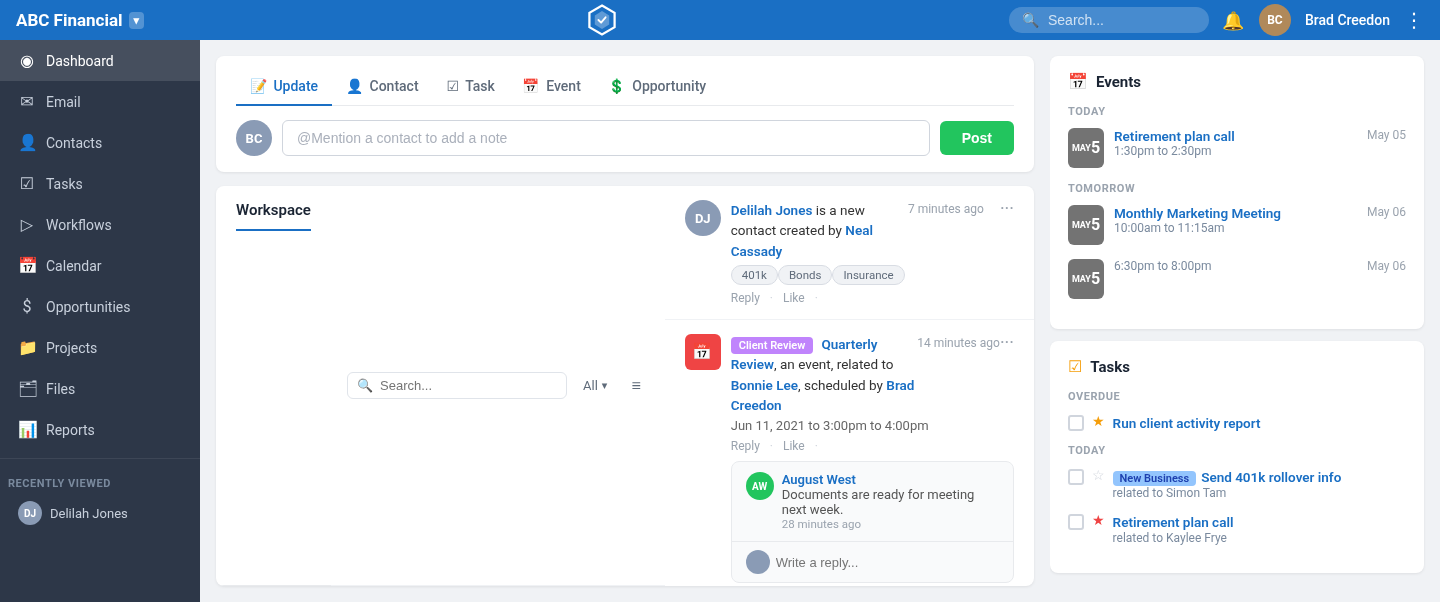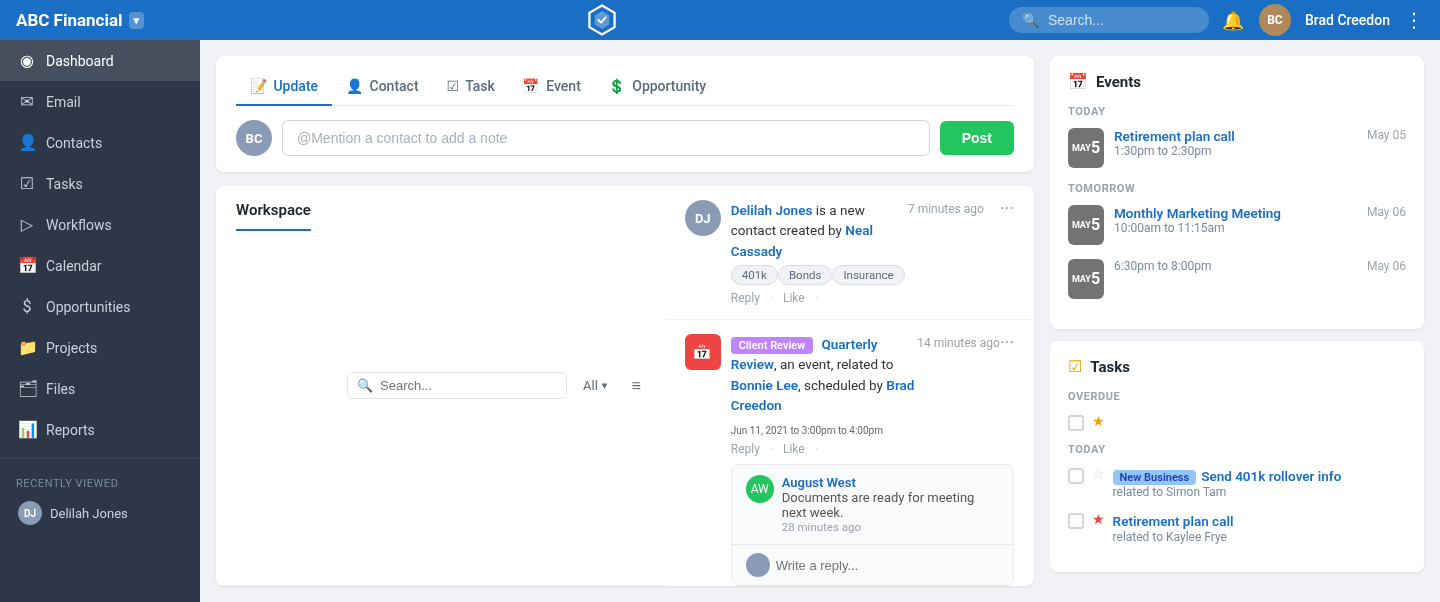--- a/index.html
+++ b/index.html
@@ -44,21 +44,21 @@
     
     .sidebar {
       width: 200px; background: #2d3748; flex-shrink: 0; display: flex; flex-direction: column; overflow-y: auto;
     }
     .sidebar-item {
       display: flex; align-items: center; gap: 10px; padding: 11px 18px; color: #c8d0dc; font-size: 14px; cursor: pointer; transition: background 0.15s;
     }
     .sidebar-item.active { background: rgba(255,255,255,0.12); color: #fff; }
     .sidebar-icon { font-size: 16px; width: 18px; text-align: center; }
     .sidebar-divider { border: none; border-top: 1px solid rgba(255,255,255,0.08); margin: 8px 0; }
-    .sidebar-section-label { padding: 10px 16px 4px; color: #7a8a9e; font-size: 11px; font-weight: 400; text-transform: uppercase; letter-spacing: 0.05em; }
+    .sidebar-section-label { padding: 10px 8px 4px; color: #7a8a9e; font-size: 11px; font-weight: 700; text-transform: uppercase; letter-spacing: 0.05em; }
     .sidebar-recent-item { display: flex; align-items: center; gap: 8px; padding: 7px 18px; color: #c8d0dc; font-size: 13px; cursor: pointer; }
     .sidebar-recent-avatar { width: 24px; height: 24px; border-radius: 50%; background: #8a9bb5; flex-shrink: 0; display: flex; align-items: center; justify-content: center; font-size: 10px; font-weight: 700; color: #fff; overflow: hidden; }
 
     
     .main-content { flex: 1; overflow-y: auto; padding: 16px; display: flex; flex-direction: column; gap: 0; }
 
     
     .post-card {
       background: #fff; border-radius: 8px; padding: 16px 20px; margin-bottom: 14px; box-shadow: 0 1px 3px rgba(0,0,0,0.08);
     }
@@ -94,25 +94,25 @@
     .feed-content { flex: 1; }
     .feed-text { font-size: 13.5px; color: #333; line-height: 1.5; }
     .feed-text a { color: #1a6fc4; text-decoration: none; font-weight: 600; }
     .feed-time { font-size: 12px; color: #9aa3ae; white-space: nowrap; }
     .feed-meta { display: flex; align-items: center; margin-top: 4px; }
     .feed-tag { background: #f0f2f5; border: 1px solid #d8dce3; border-radius: 12px; padding: 2px 10px; font-size: 11.5px; color: #5f6b7a; }
     .feed-actions { margin-top: 6px; display: flex; gap: 10px; }
     .feed-action { font-size: 12px; color: #9aa3ae; cursor: pointer; }
     .feed-more { color: #9aa3ae; cursor: pointer; font-size: 18px; line-height: 1; }
     .feed-header-row { display: flex; justify-content: space-between; align-items: flex-start; width: 100%; }
-    .feed-date { font-size: 10px; color: #666; margin-top: 10px; }
+    .feed-date { font-size: 13px; color: #666; margin-top: 3px; }
     .badge-label { background: #c084fc; color: #fff; border-radius: 4px; padding: 2px 8px; font-size: 11px; font-weight: 600; margin-right: 8px; }
     .feed-nested { margin: 8px 0 0 0; background: #f9fafb; border-radius: 8px; border: 1px solid #e8eaed; overflow: hidden; }
     .feed-nested-item { display: flex; align-items: flex-start; gap: 8px; padding: 10px 14px; border-bottom: 1px solid #e8eaed; }
-    .feed-nested-avatar { width: 28px; height: 28px; border-radius: 50%; background: #22c55e; display: flex; align-items: center; justify-content: center; font-size: 12px; font-weight: 400; color: #fff; flex-shrink: 0; }
+    .feed-nested-avatar { width: 28px; height: 28px; border-radius: 50%; background: #22c55e; display: flex; align-items: center; justify-content: center; font-size: 10px; font-weight: 700; color: #fff; flex-shrink: 0; }
     .feed-nested-content .name { font-size: 13px; font-weight: 600; color: #1a6fc4; }
     .feed-nested-content .msg { font-size: 13px; color: #555; }
     .feed-nested-content .time { font-size: 11.5px; color: #9aa3ae; }
     .feed-nested-reply { display: flex; align-items: center; gap: 6px; padding: 8px 14px; }
     .feed-nested-reply-avatar { width: 24px; height: 24px; border-radius: 50%; background: #8a9bb5; }
     .feed-nested-reply-input { flex: 1; border: none; outline: none; font-size: 13px; color: #aaa; background: transparent; }
 
     
     .right-panel { width: 390px; flex-shrink: 0; display: flex; flex-direction: column; gap: 12px; padding: 16px 16px 16px 0; overflow-y: auto; }
     .panel-card { background: #fff; border-radius: 8px; box-shadow: 0 1px 3px rgba(0,0,0,0.08); padding: 16px 18px; }
@@ -385,20 +385,24 @@
     <div class="panel-card">
       <div class="panel-card-header">
         <span class="panel-card-icon" style="color:#f59e0b;">☑</span>
         <span class="panel-card-title">Tasks</span>
       </div>
       <div id="tasks-container">
           <div class="panel-section-label">OVERDUE</div>
           <div class="task-row">
       <div class="task-checkbox"></div>
       <span class="task-star" style="color:#f59e0b;">★</span>
+      <div class="task-content">
+        <div><span class="task-name">Run client activity report</span></div>
+
+      </div>
     </div>
           <div class="panel-section-label">TODAY</div>
           <div class="task-row">
       <div class="task-checkbox"></div>
       <span class="task-star empty">☆</span>
       <div class="task-content">
         <div><span class="badge-new-biz">New Business</span><span class="task-name">Send 401k rollover info</span></div>
         <div class="task-related">related to Simon Tam</div>
       </div>
     </div>

